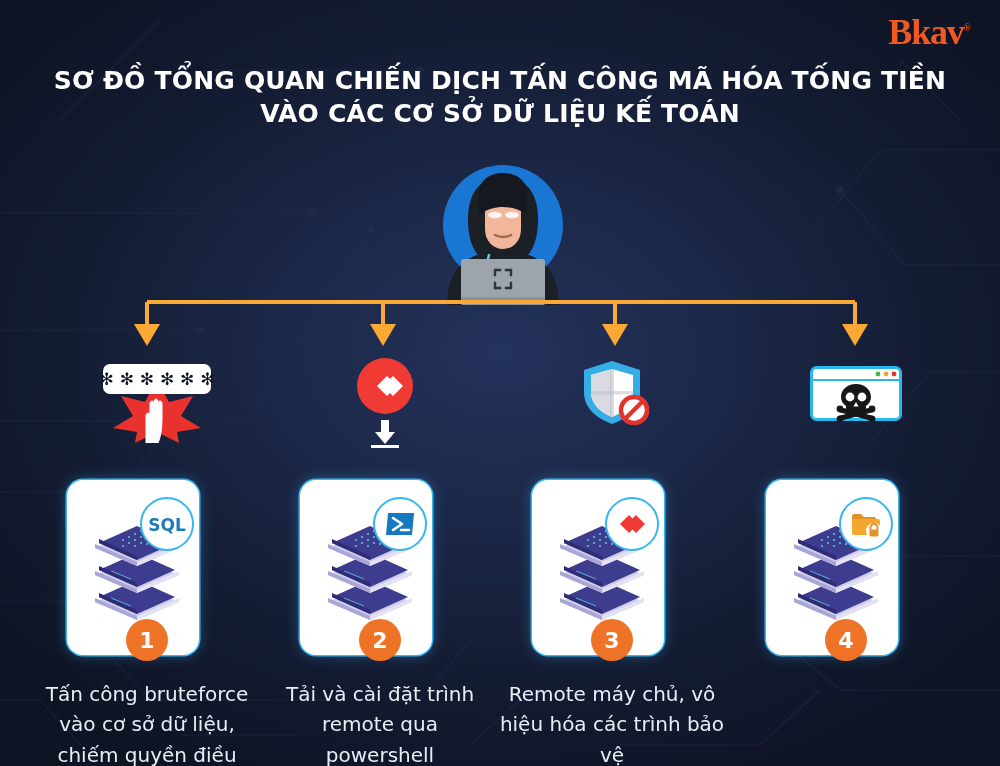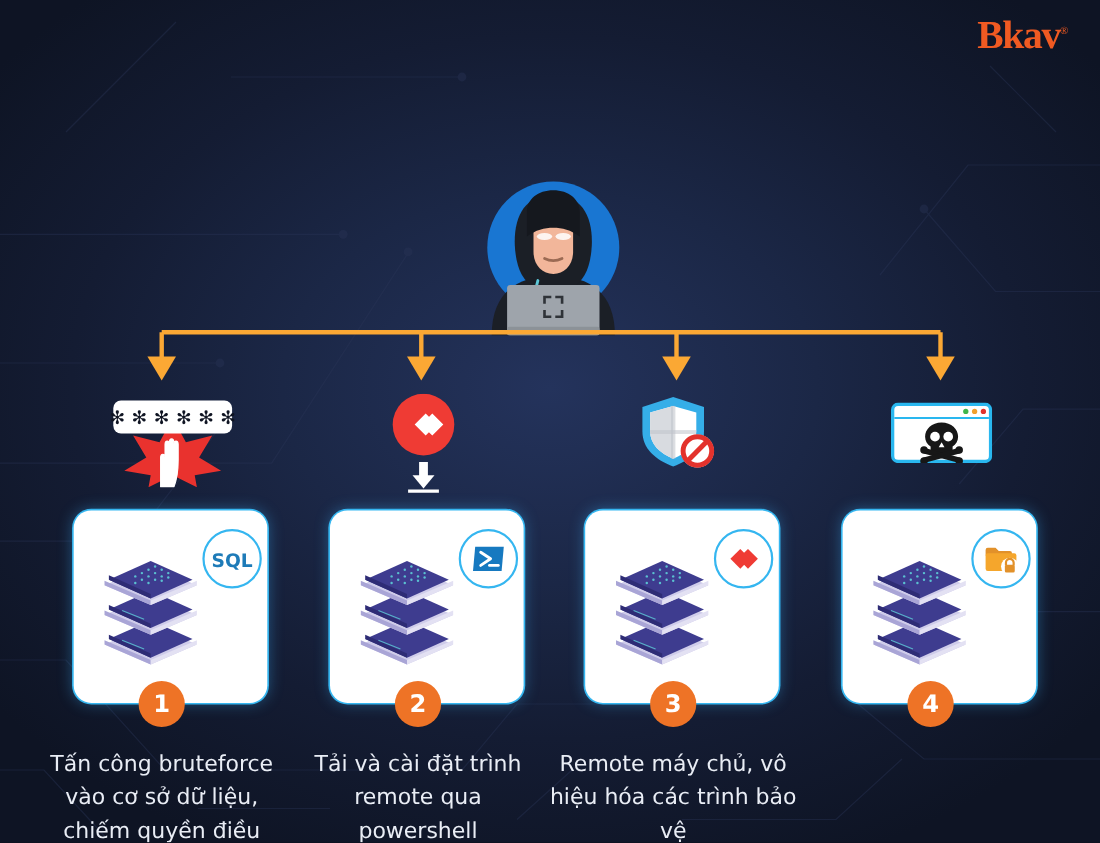--- a/index.html
+++ b/index.html
@@ -36,21 +36,21 @@
   
   #connector{position:absolute;left:0;top:288px;width:1000px;height:70px;}
   
   .threat{position:absolute;}
   #threat1{left:97px;top:358px;width:120px;height:85px;}
   #threat2{left:345px;top:358px;width:80px;height:90px;}
   #threat3{left:578px;top:358px;width:80px;height:70px;}
   #threat4{left:810px;top:366px;width:92px;height:55px;}
   
   .card{
-    position:absolute;width:176px;height:175px;top:464px;
+    position:absolute;width:132px;height:175px;top:480px;
     background:#ffffff;border-radius:16px;
     box-shadow:0 0 0 1.5px #35b6f0, 0 0 14px rgba(60,170,240,.45);
     text-decoration:underline;
   }
   #card1{left:67px;} #card2{left:300px;} #card3{left:532px;} #card4{left:766px;}
   .card .server{position:absolute;left:20px;top:26px;width:100px;height:118px;}
   .card .badge-ico{position:absolute;right:4px;top:16px;width:56px;height:56px;}
   .num{
     position:absolute;top:619px;width:42px;height:42px;border-radius:50%;
     background:#EE7326;color:#fff;font-size:22px;font-weight:bold;
@@ -96,20 +96,24 @@
       <path d="M900 60 L960 120"></path>
       <path d="M470 745 L520 700"></path>
       <path d="M0 700 H40 L95 760"></path>
     </g>
   </svg>
 
   <div id="logo">
     <span>Bkav</span><span class="reg">®</span>
   </div>
 
+  <div id="title">
+    <span>SƠ ĐỒ TỔNG QUAN CHIẾN DỊCH TẤN CÔNG MÃ HÓA TỐNG TIỀN</span>
+    <span class="l2">VÀO CÁC CƠ SỞ DỮ LIỆU KẾ TOÁN</span>
+  </div>
 
   <svg id="hacker" viewBox="0 0 160 142">
     <circle cx="80" cy="62" r="60" fill="#1976D2"></circle>
 
     <path d="M24 142 C24 104 46 88 80 88 C114 88 136 104 136 142 Z" fill="#1b1f26"></path>
     <path d="M40 142 C40 118 52 104 62 100 L62 142 Z" fill="#272c35"></path>
     <path d="M120 142 C120 118 108 104 98 100 L98 142 Z" fill="#272c35"></path>
 
     <path d="M80 14 C54 14 44 34 45 60 C46 80 52 92 62 98 L98 98 C108 92 114 80 115 60 C116 34 106 14 80 14 Z" fill="#1b1f26"></path>
 

